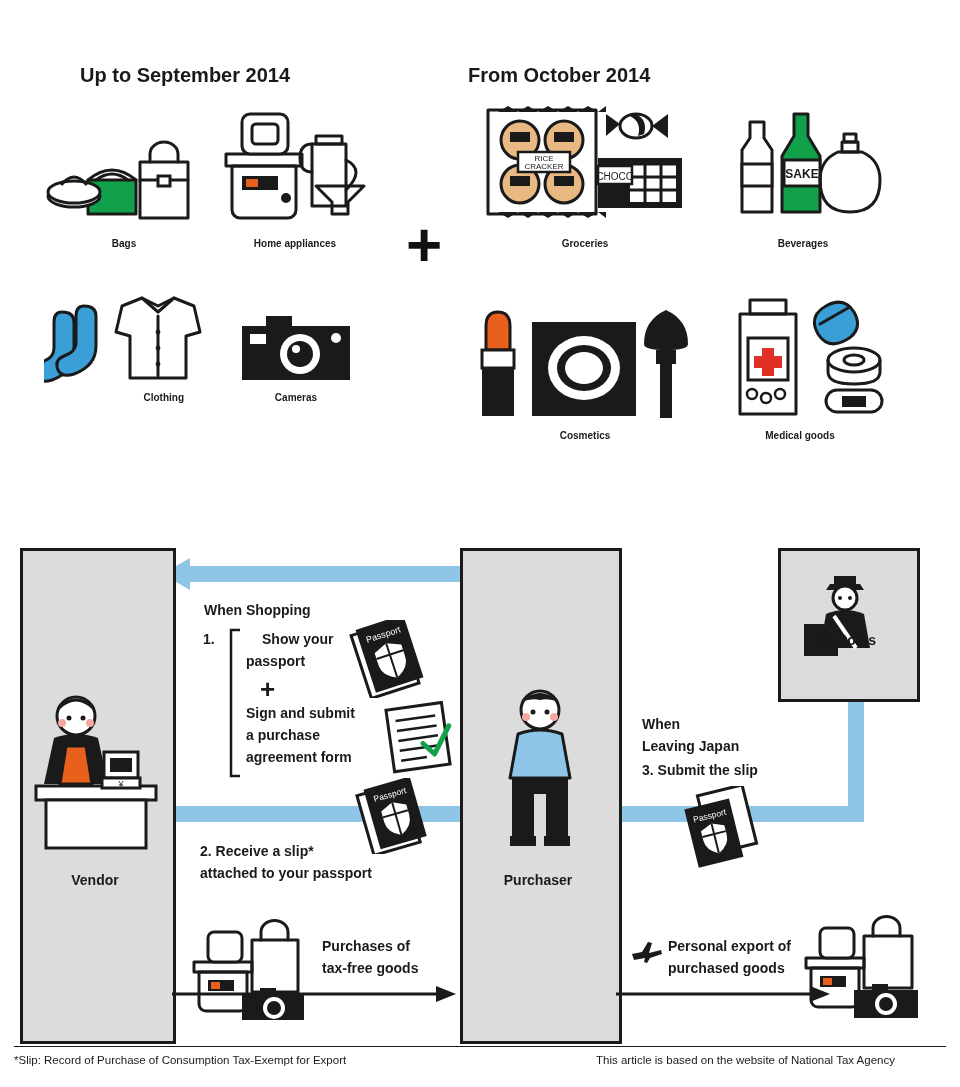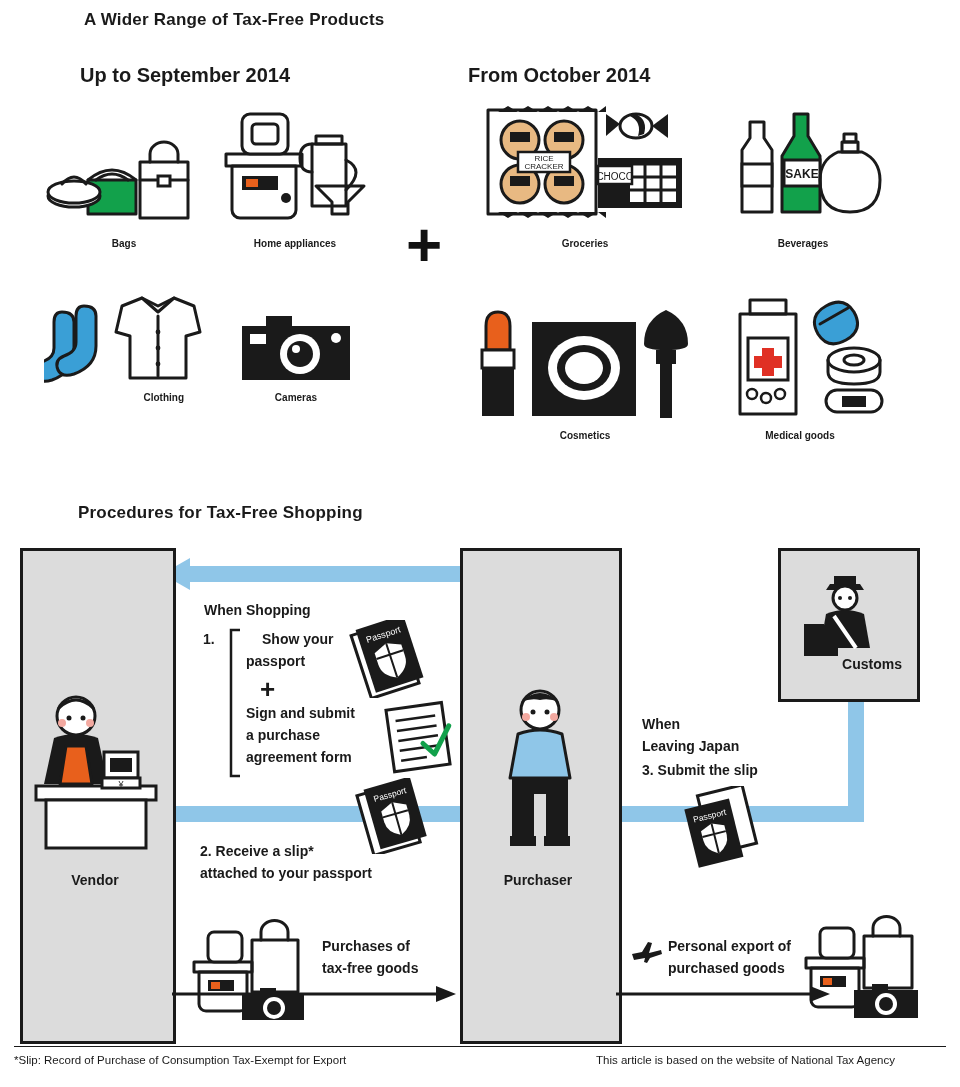--- a/index.html
+++ b/index.html
@@ -56,21 +56,20 @@
   .foot{
     position:absolute;font-size:11.5px;color:#1a1a1a;
   }
   .rule{position:absolute;background:#1a1a1a;height:1px;}
 </style>
 </head>
 <body>
 
 <div class="page">
 
-  <div class="sec-title" id="title-products">A Wider Range of Tax-Free Products</div>
 
   <div class="col-title" id="title-upto">Up to September 2014</div>
   <div class="col-title" id="title-from">From October 2014</div>
 
   <div class="plus-big" style="left:406px;top:214px;font-size:62px;">+</div>
 
   <svg class="ill" style="left:44px;top:140px;" width="160" height="85" viewBox="0 0 160 85">
     <path class="stroke" d="M96 22 h48 v56 h-48 z"></path>
     <path class="stroke" d="M106 22 v-8 a14 12 0 0 1 28 0 v8"></path>
     <path class="stroke" d="M96 40 h48"></path>
@@ -211,21 +210,20 @@
 
     <ellipse cx="140" cy="66" rx="26" ry="12" class="fillwht"></ellipse>
     <path class="stroke" d="M114 66 v12 q0 12 26 12 q26 0 26 -12 v-12"></path>
     <ellipse cx="140" cy="66" rx="10" ry="5" class="fillwht"></ellipse>
 
     <rect x="112" y="96" width="56" height="22" rx="11" fill="#ffffff" stroke="#1a1a1a" stroke-width="3"></rect>
     <rect x="128" y="102" width="24" height="11" class="fillblk"></rect>
   </svg>
   <div class="cap" style="left:710px;top:430px;width:180px;">Medical goods</div>
 
-  <div class="sec-title" id="title-procedures">Procedures for Tax-Free Shopping</div>
 
   <div class="arrow-blue" style="left:186px;top:566px;width:306px;height:16px;"></div>
   <svg class="ill" style="left:162px;top:558px;" width="30" height="32" viewBox="0 0 30 32">
     <path d="M0 16 L28 0 L28 32 Z" fill="#8fc6e8"></path>
   </svg>
 
   <div class="arrow-blue" style="left:170px;top:806px;width:296px;height:16px;"></div>
   <svg class="ill" style="left:458px;top:798px;" width="30" height="32" viewBox="0 0 30 32">
     <path d="M30 16 L2 0 L2 32 Z" fill="#8fc6e8"></path>
   </svg>
@@ -282,21 +280,21 @@
     <path class="fillblk" d="M34 14 h30 l4 6 h-38 z"></path>
     <path class="fillblk" d="M38 6 h22 v8 h-22 z"></path>
     <circle cx="49" cy="28" r="12" fill="#ffffff" stroke="#1a1a1a" stroke-width="3"></circle>
     <circle cx="44" cy="28" r="2" class="fillblk"></circle>
     <circle cx="54" cy="28" r="2" class="fillblk"></circle>
     <path class="fillblk" d="M30 44 q19 -8 38 0 l6 34 h-50 z"></path>
     <path d="M38 46 l22 32" stroke="#ffffff" stroke-width="4" fill="none"></path>
     <path class="fillblk" d="M8 54 h20 v30 h-20 z"></path>
     <path class="fillblk" d="M8 76 h34 v10 h-34 z"></path>
   </svg>
-  <div class="panel-label" style="left:778px;top:656px;width:136px;padding-left:26px;">Customs</div>
+  <div class="panel-label" style="left:778px;top:632px;width:136px;">Customs</div>
 
   <div class="flowtxt" style="left:204px;top:602px;">When Shopping</div>
   <div class="flowtxt" style="left:203px;top:631px;">1.</div>
 
   <svg class="ill" style="left:228px;top:628px;" width="14" height="150" viewBox="0 0 14 150">
     <path d="M12 2 H3 V148 H12" stroke="#1a1a1a" stroke-width="2.5" fill="none"></path>
   </svg>
 
   <div class="flowtxt" style="left:246px;top:631px;margin-left:16px;">Show your</div>
   <div class="flowtxt" style="left:246px;top:653px;">passport</div>

